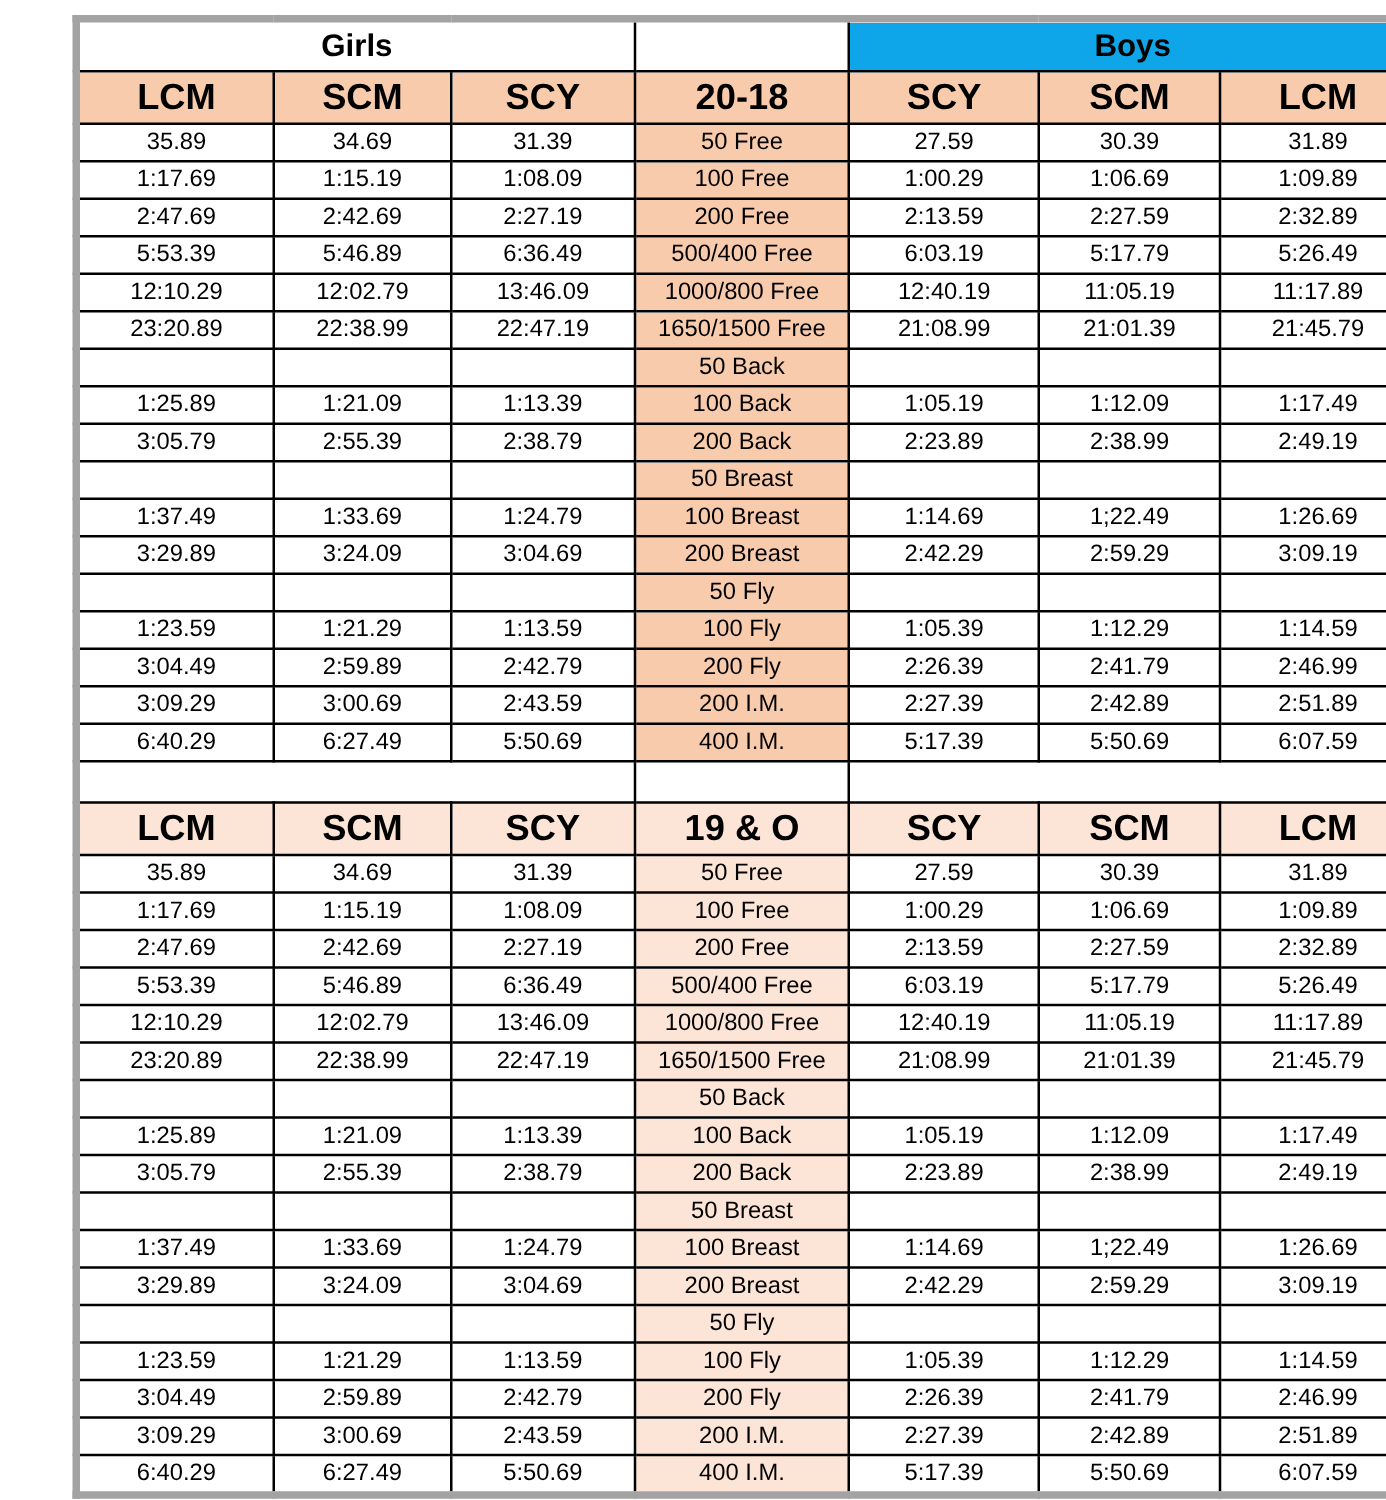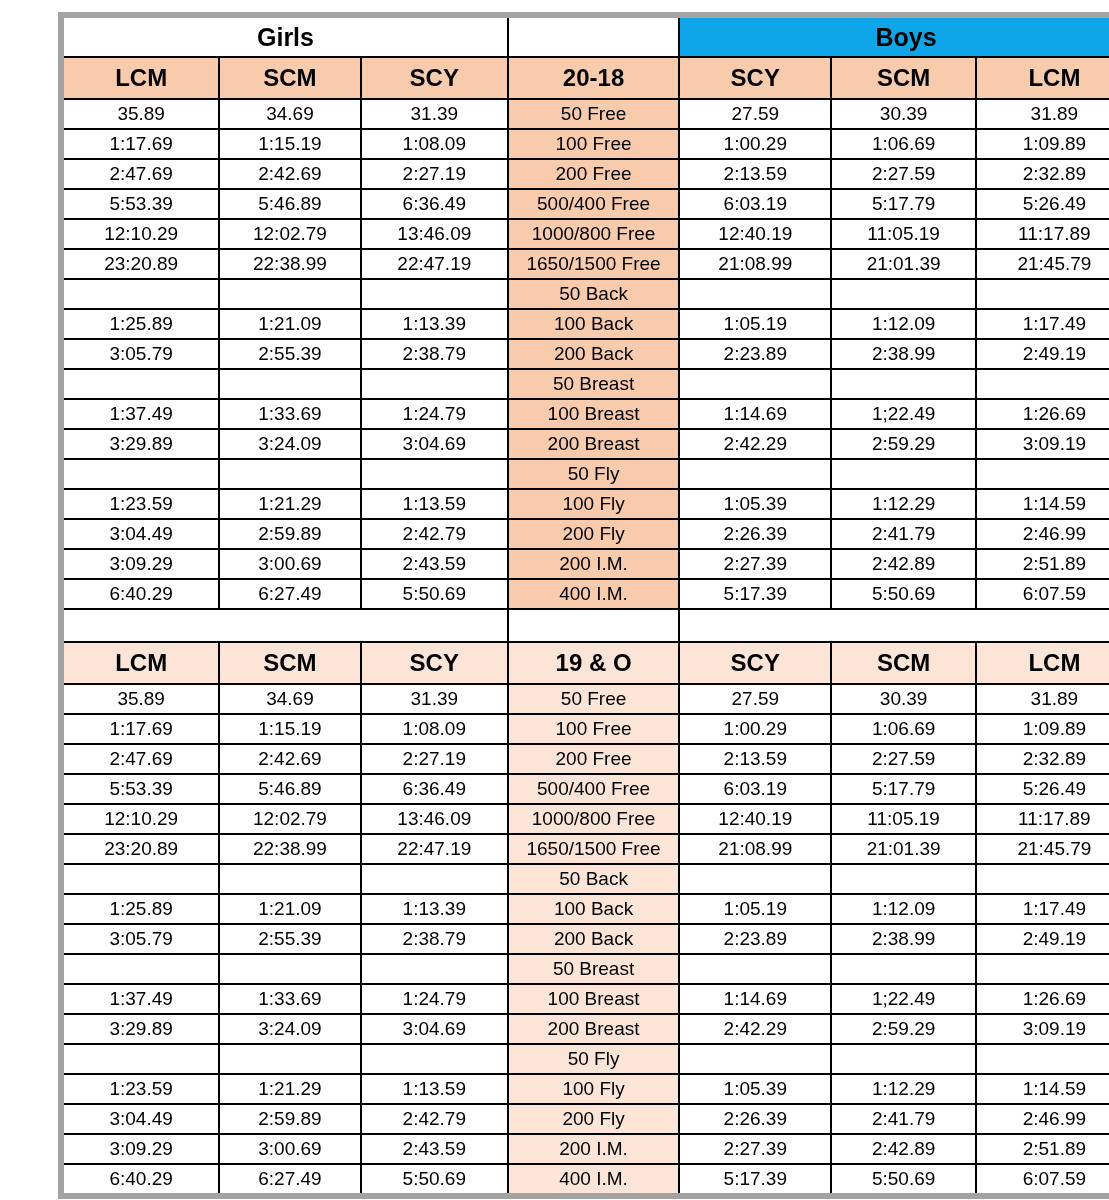--- a/index.html
+++ b/index.html
@@ -28,21 +28,21 @@
     overflow: hidden;
     white-space: nowrap;
   }
   td.title-cell {
     font-weight: bold;
     font-size: 25px;
     height: 38px;
   }
   td.header-cell {
     font-weight: bold;
-    font-size: 24px;
+    font-size: 29px;
     height: 40px;
   }
   td.data-cell {
     font-size: 19px;
     height: 28px;
   }
   td.spacer-cell {
     height: 31px;
     background: #ffffff;
   }

